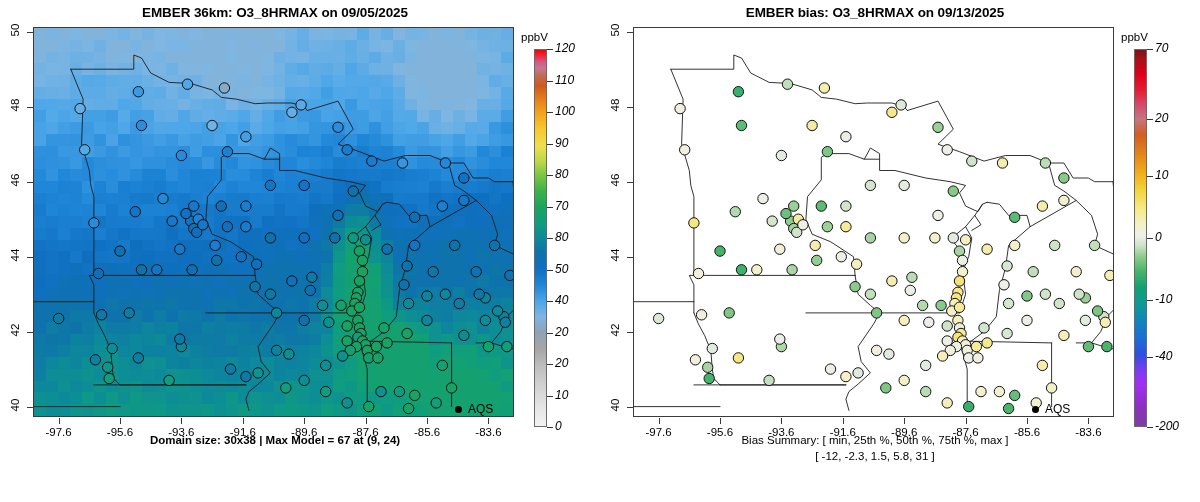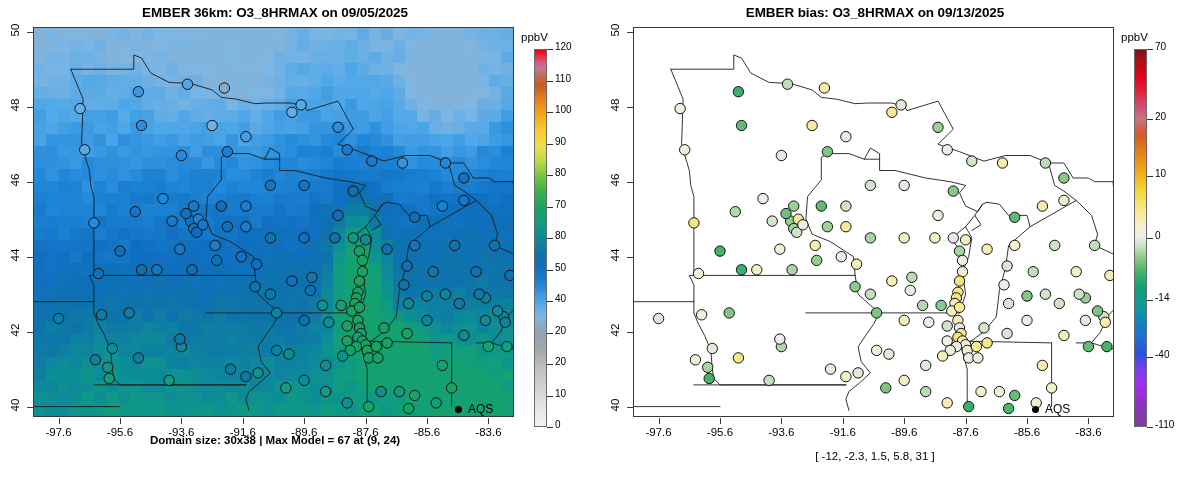--- a/index.html
+++ b/index.html
@@ -15,21 +15,21 @@
   .raster{position:absolute;left:0;top:0;display:grid;}
   .cell{width:100%;height:100%;}
   .vec{position:absolute;left:0;top:0;pointer-events:none;}
   .axlab{position:absolute;font-size:11.5px;color:#000;text-align:center;}
   .ylab{position:absolute;font-size:11.5px;color:#000;
         transform:rotate(-90deg);transform-origin:center center;white-space:nowrap;}
   .tick{position:absolute;background:#3a3a3a;}
   .cbwrap{position:absolute;}
   .cbar{position:absolute;width:13px;border:1px solid #6a6a6a;box-sizing:border-box;}
   .cbunit{position:absolute;font-size:11.5px;color:#000;white-space:nowrap;}
-  .cblab{position:absolute;font-size:10px;color:#000;white-space:nowrap;}
+  .cblab{position:absolute;font-size:12px;color:#000;white-space:nowrap;font-style:italic;}
   .cbtick{position:absolute;height:1px;width:6px;background:#333;}
   .caption{position:absolute;width:540px;left:0;text-align:center;font-size:11.5px;color:#000;}
   .aqs{position:absolute;display:flex;align-items:center;gap:6px;font-size:12px;color:#000;}
   .aqsdot{width:7px;height:7px;border-radius:50%;background:#000;}
 </style>
 </head>
 <body>
 
 <div class="root">
 
@@ -1829,31 +1829,32 @@
         <div class="ylab" style="left: 6px; top: 173.7px; width: 18px; text-align: center;">46</div>
         <div class="ylab" style="left: 6px; top: 98.7246px; width: 18px; text-align: center;">48</div>
         <div class="ylab" style="left: 6px; top: 23.7488px; width: 18px; text-align: center;">50</div>
       </div>
 
     <div class="cbwrap" style="left:520px;top:27px;">
       <div class="cbunit" style="left:1px;top:4px;">ppbV</div>
       <div class="cbar" id="cbarR" style="left: 14px; top: 22px; height: 378px; background: linear-gradient(to top, rgb(123, 63, 158) 0%, rgb(143, 47, 196) 5.5%, rgb(163, 46, 242) 11%, rgb(122, 61, 240) 15%, rgb(47, 79, 224) 19%, rgb(29, 111, 212) 23.5%, rgb(15, 134, 189) 28%, rgb(15, 154, 149) 32.5%, rgb(18, 161, 115) 37%, rgb(69, 179, 106) 41%, rgb(143, 203, 140) 45%, rgb(205, 227, 198) 48%, rgb(238, 238, 234) 50.5%, rgb(244, 240, 201) 53.5%, rgb(246, 233, 141) 57.5%, rgb(243, 213, 63) 62.5%, rgb(240, 172, 24) 67.5%, rgb(227, 130, 26) 72.5%, rgb(212, 92, 34) 77.5%, rgb(197, 118, 126) 81.5%, rgb(208, 80, 112) 85%, rgb(229, 32, 56) 89%, rgb(224, 0, 24) 93.5%, rgb(168, 16, 24) 97.5%, rgb(125, 18, 20) 100%);"></div>
       <div id="cbticksR">
           <div class="cbtick" style="left: 27px; top: 400px;"></div>
-          <div class="cblab" style="left: 35px; top: 392px;">-110</div>
+          <div class="cblab" style="left: 35px; top: 392px;">-200</div>
           <div class="cbtick" style="left: 27px; top: 330.07px;"></div>
           <div class="cblab" style="left: 35px; top: 322.07px;">-40</div>
           <div class="cbtick" style="left: 27px; top: 273.37px;"></div>
-          <div class="cblab" style="left: 35px; top: 265.37px;">-14</div>
+          <div class="cblab" style="left: 35px; top: 265.37px;">-10</div>
           <div class="cbtick" style="left: 27px; top: 211px;"></div>
           <div class="cblab" style="left: 35px; top: 203px;">0</div>
           <div class="cbtick" style="left: 27px; top: 148.63px;"></div>
           <div class="cblab" style="left: 35px; top: 140.63px;">10</div>
           <div class="cbtick" style="left: 27px; top: 91.93px;"></div>
           <div class="cblab" style="left: 35px; top: 83.93px;">20</div>
           <div class="cbtick" style="left: 27px; top: 22px;"></div>
           <div class="cblab" style="left: 35px; top: 14px;">70</div>
         </div>
     </div>
 
+    <div class="caption" style="left:5px;top:434px;">Bias Summary: [ min, 25th %, 50th %, 75th %, max ]</div>
     <div class="caption" style="left:5px;top:450px;">[ -12,  -2.3,  1.5,  5.8,  31 ]</div>
   </div>
 </div>
 
 </body></html>

